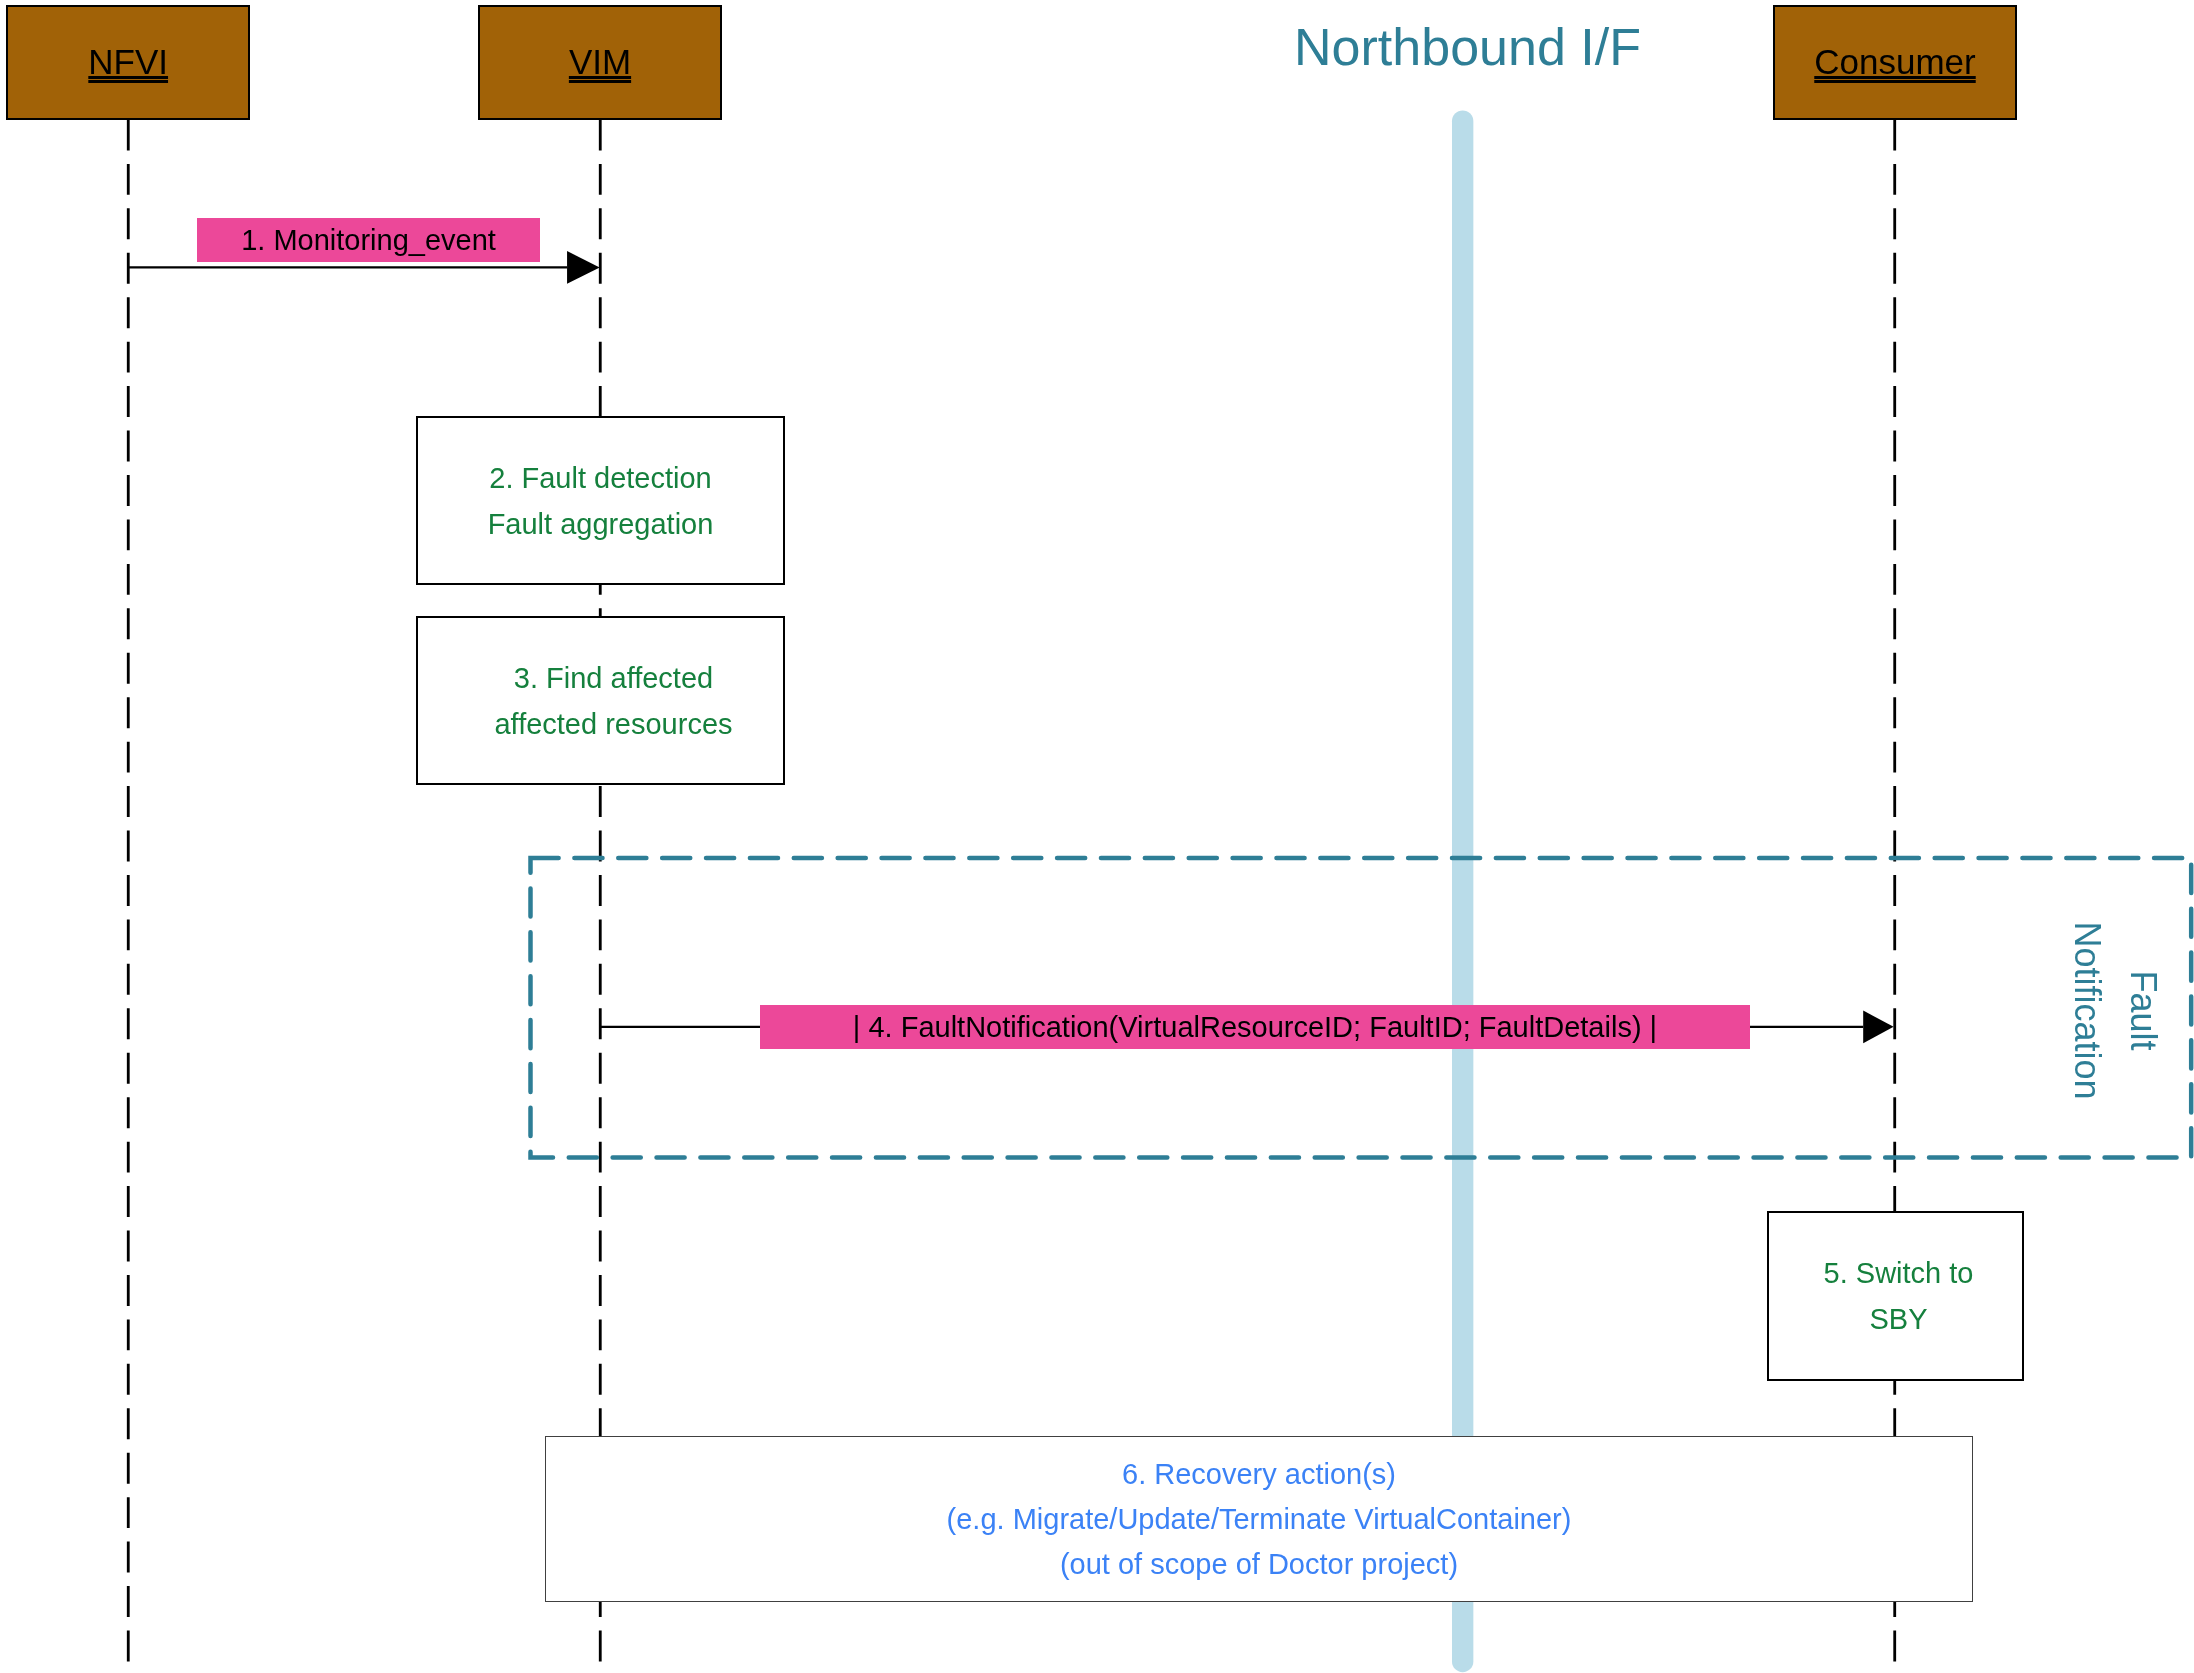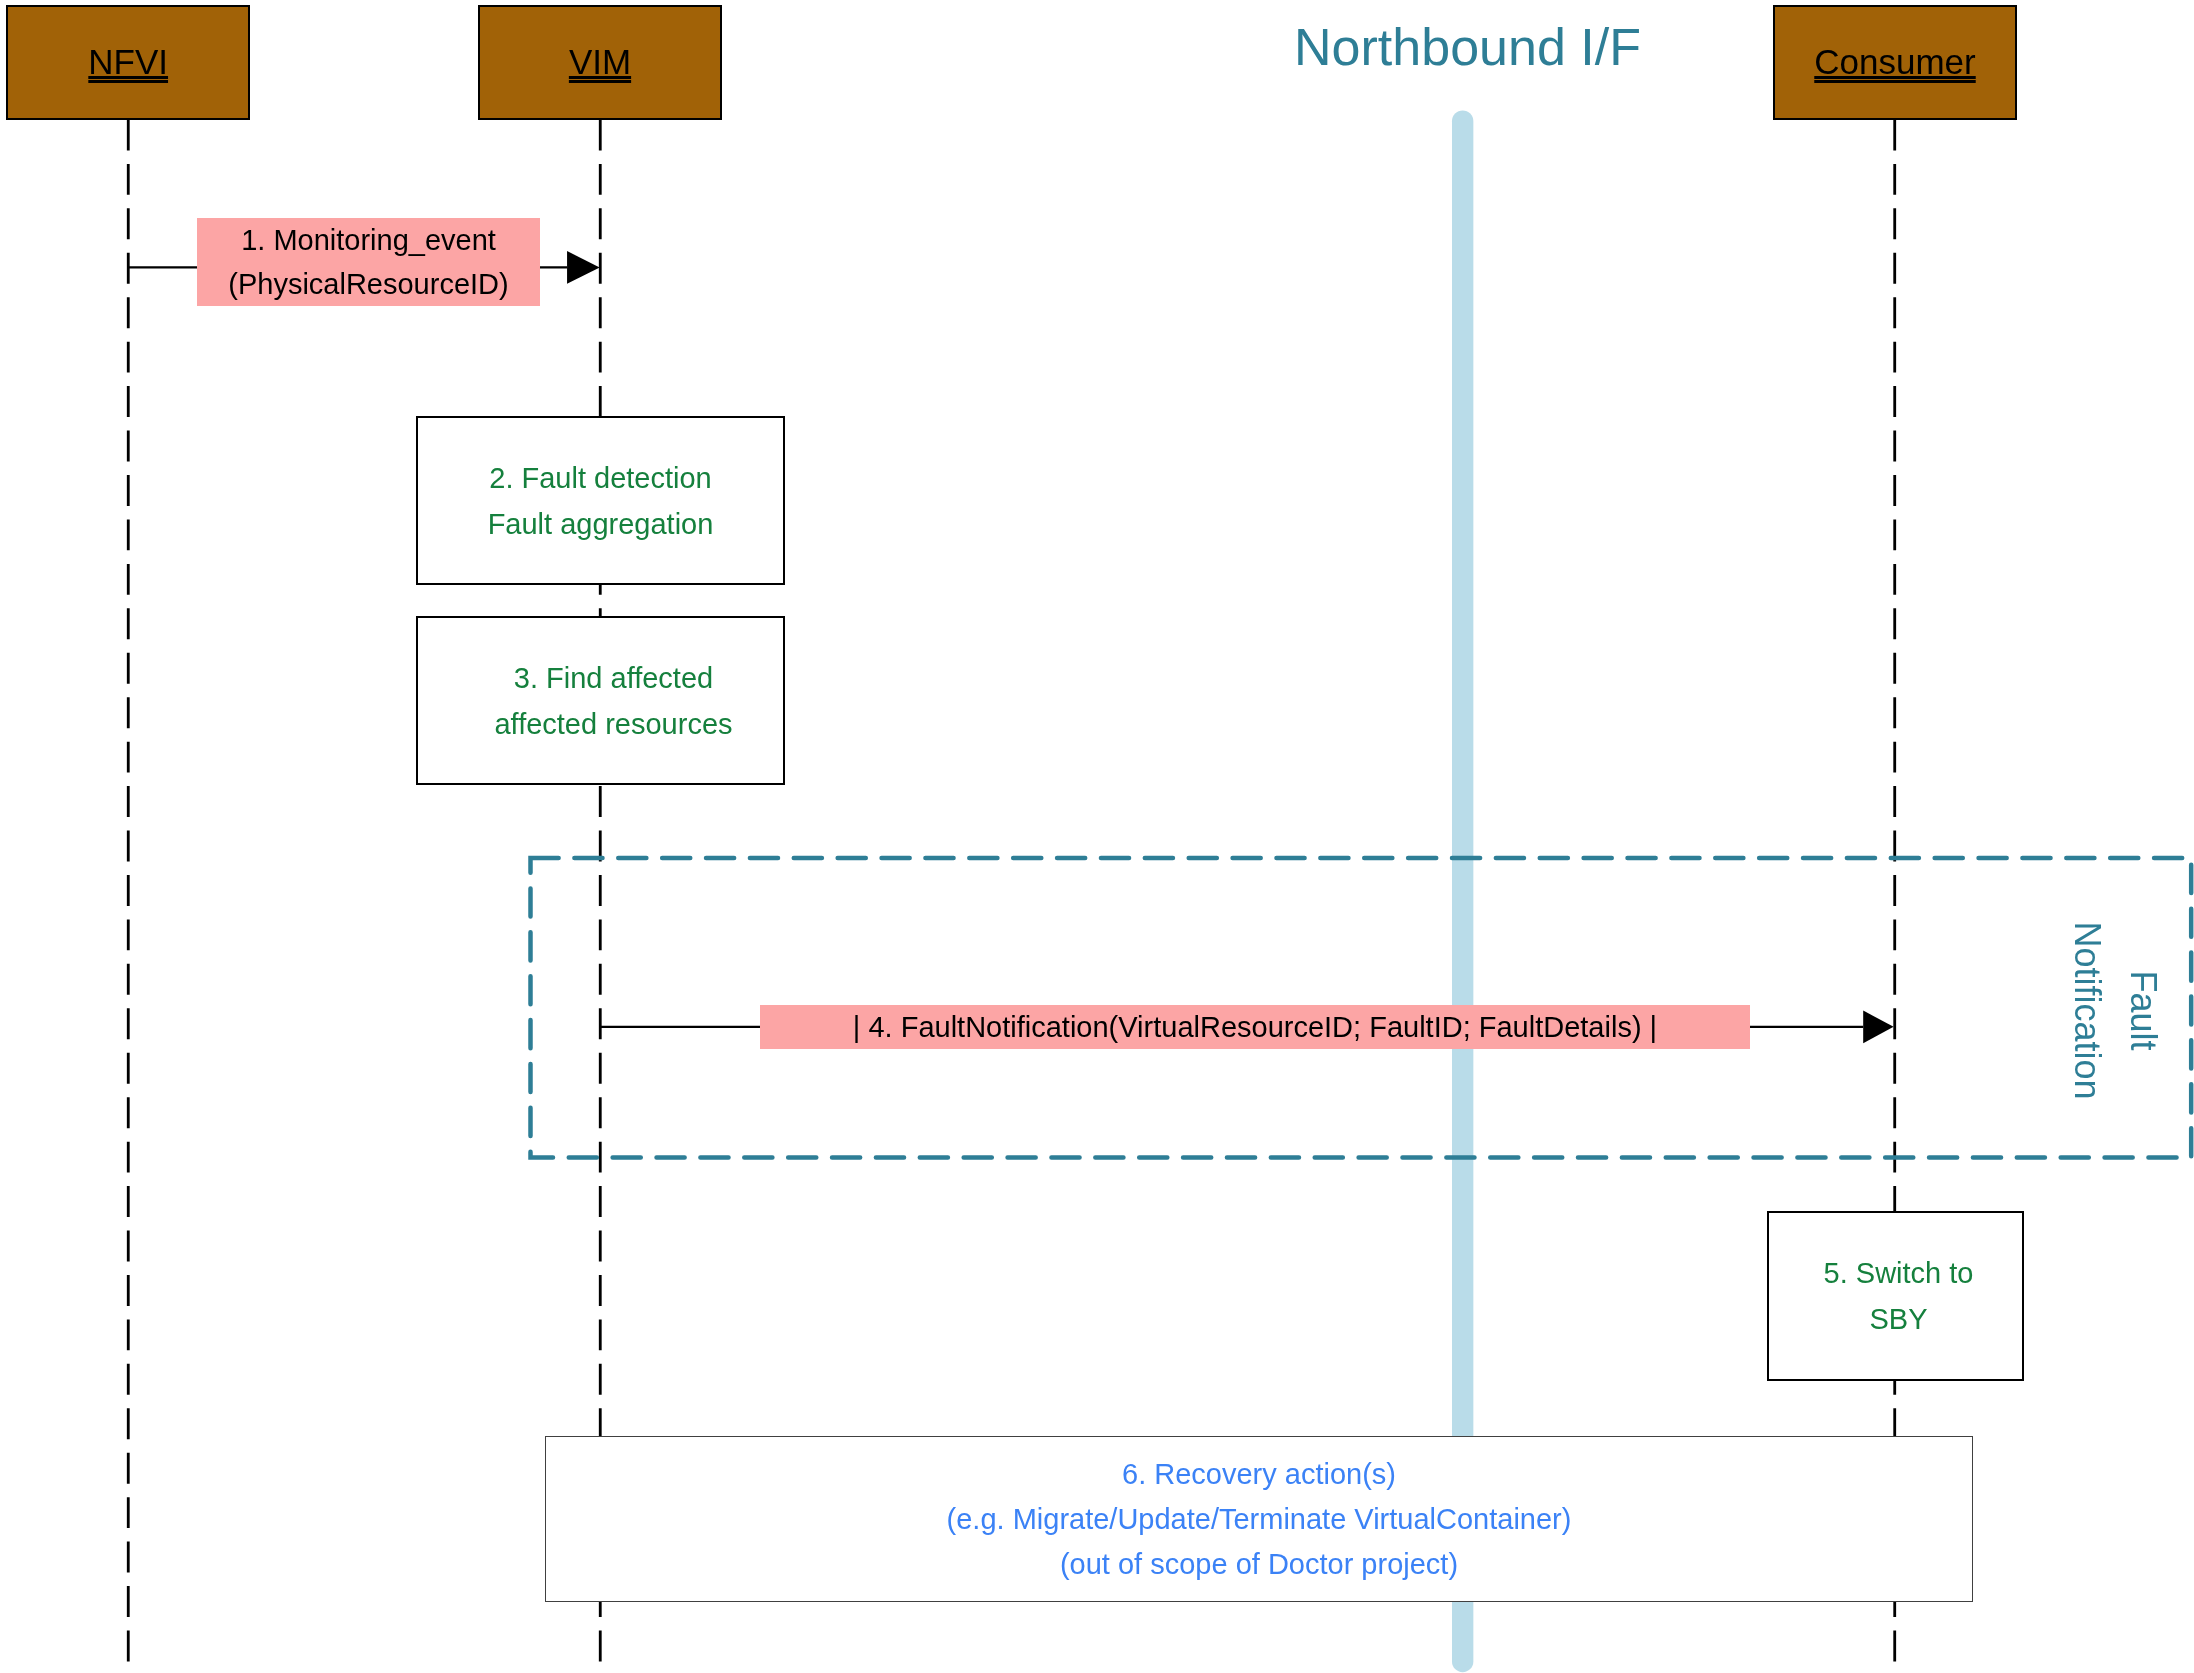--- a/index.html
+++ b/index.html
@@ -21,21 +21,21 @@
   }
   .actor-label{
     font-size:35px;color:#000000;text-decoration:underline;
     text-underline-offset:5.6px;
   }
   .title{
     position:absolute;z-index:2;text-align:center;
     font-size:52px;color:#2E7E96;
   }
   .msg-label{
-    position:absolute;z-index:3;background:#fca5a5;
+    position:absolute;z-index:3;background:#ec4899;
     text-align:center;font-size:29px;color:#000000;
     line-height:44px;
   }
   .act-box{
     position:absolute;z-index:2;background:#ffffff;
     border:2.3px solid #000000;box-sizing:border-box;
     display:flex;flex-direction:column;align-items:center;justify-content:center;
     text-align:center;font-size:29px;color:#15803d;line-height:46px;
   }
   .act-box.gray{
@@ -78,21 +78,20 @@
   </div>
   <div class="actor-box" style="left:478px;width:244px;">
     <span class="actor-label">VIM</span>
   </div>
   <div class="actor-box" style="left:1773px;width:244px;">
     <span class="actor-label">Consumer</span>
   </div>
 
   <div class="msg-label" style="left:197px;top:218px;width:343px;">
     <span class="line-block">1. Monitoring_event</span>
-    <span class="line-block">(PhysicalResourceID)</span>
   </div>
 
   <div class="act-box" style="left:416px;top:416px;width:369px;height:169px;">
     <span class="line-block">2. Fault detection</span>
     <span class="line-block">Fault aggregation</span>
   </div>
 
   <div class="act-box" style="left:416px;top:616px;width:369px;height:169px;padding-left:26px;">
     <span class="line-block">3. Find affected</span>
     <span class="line-block">affected resources</span>

